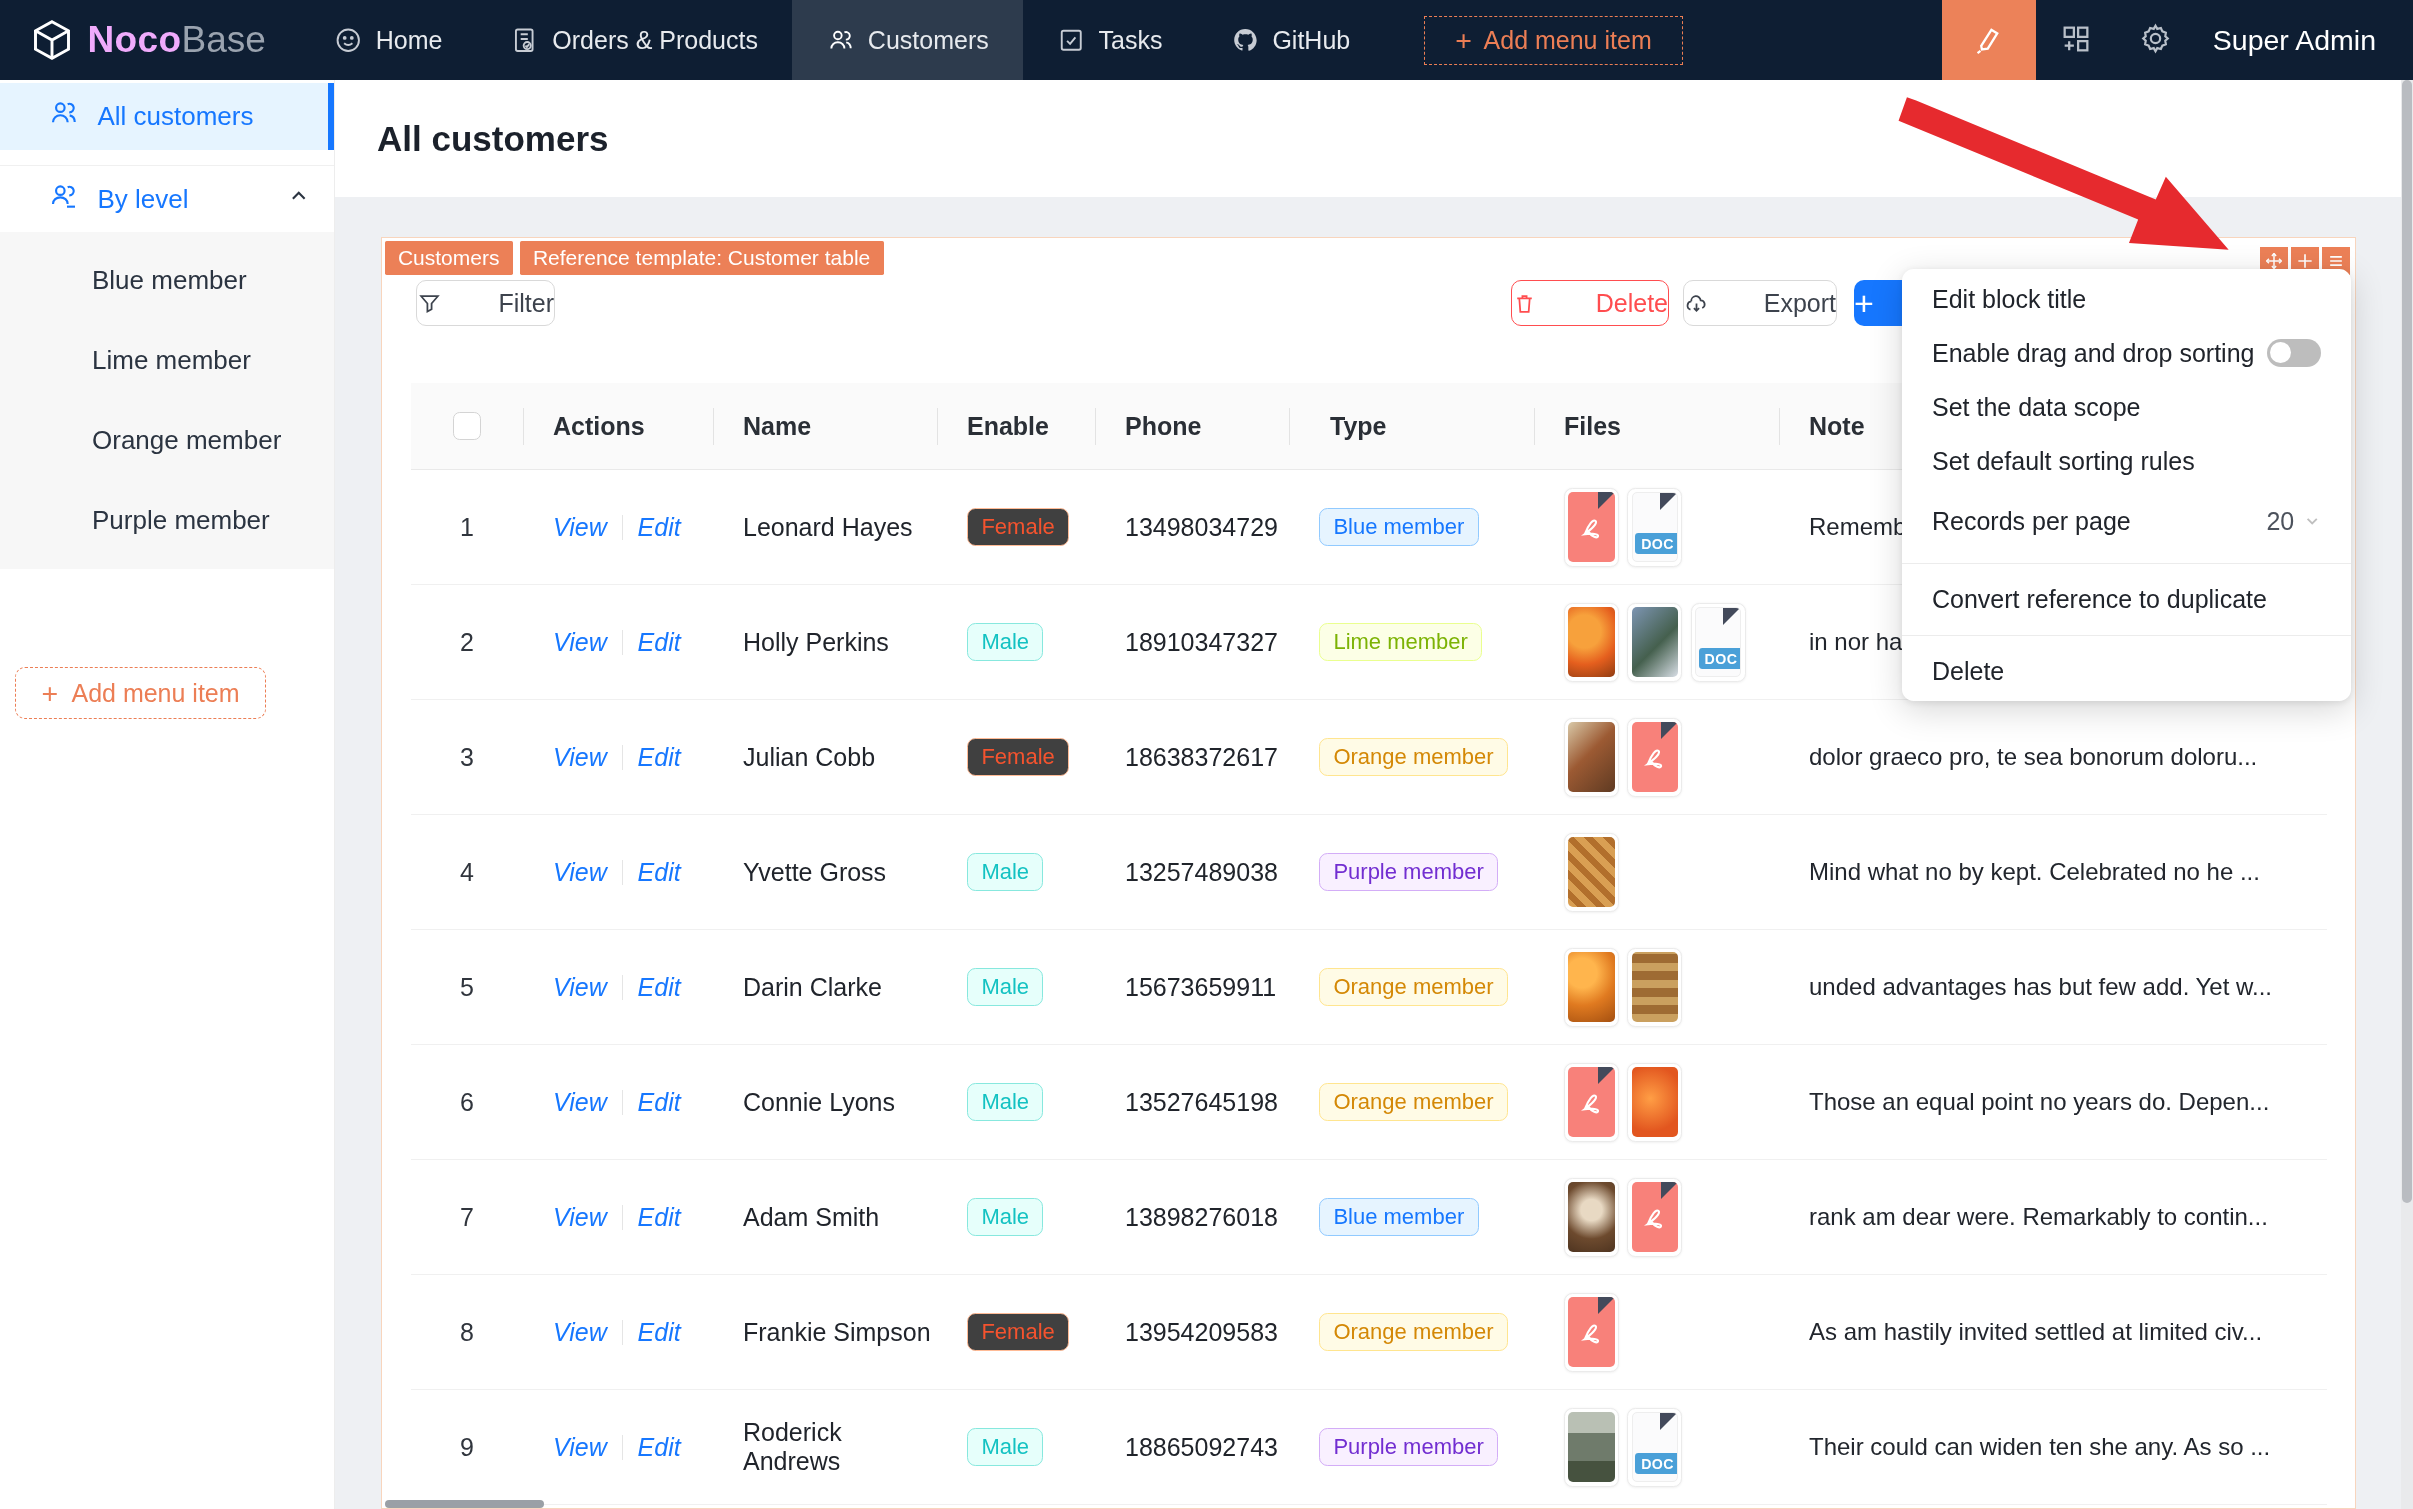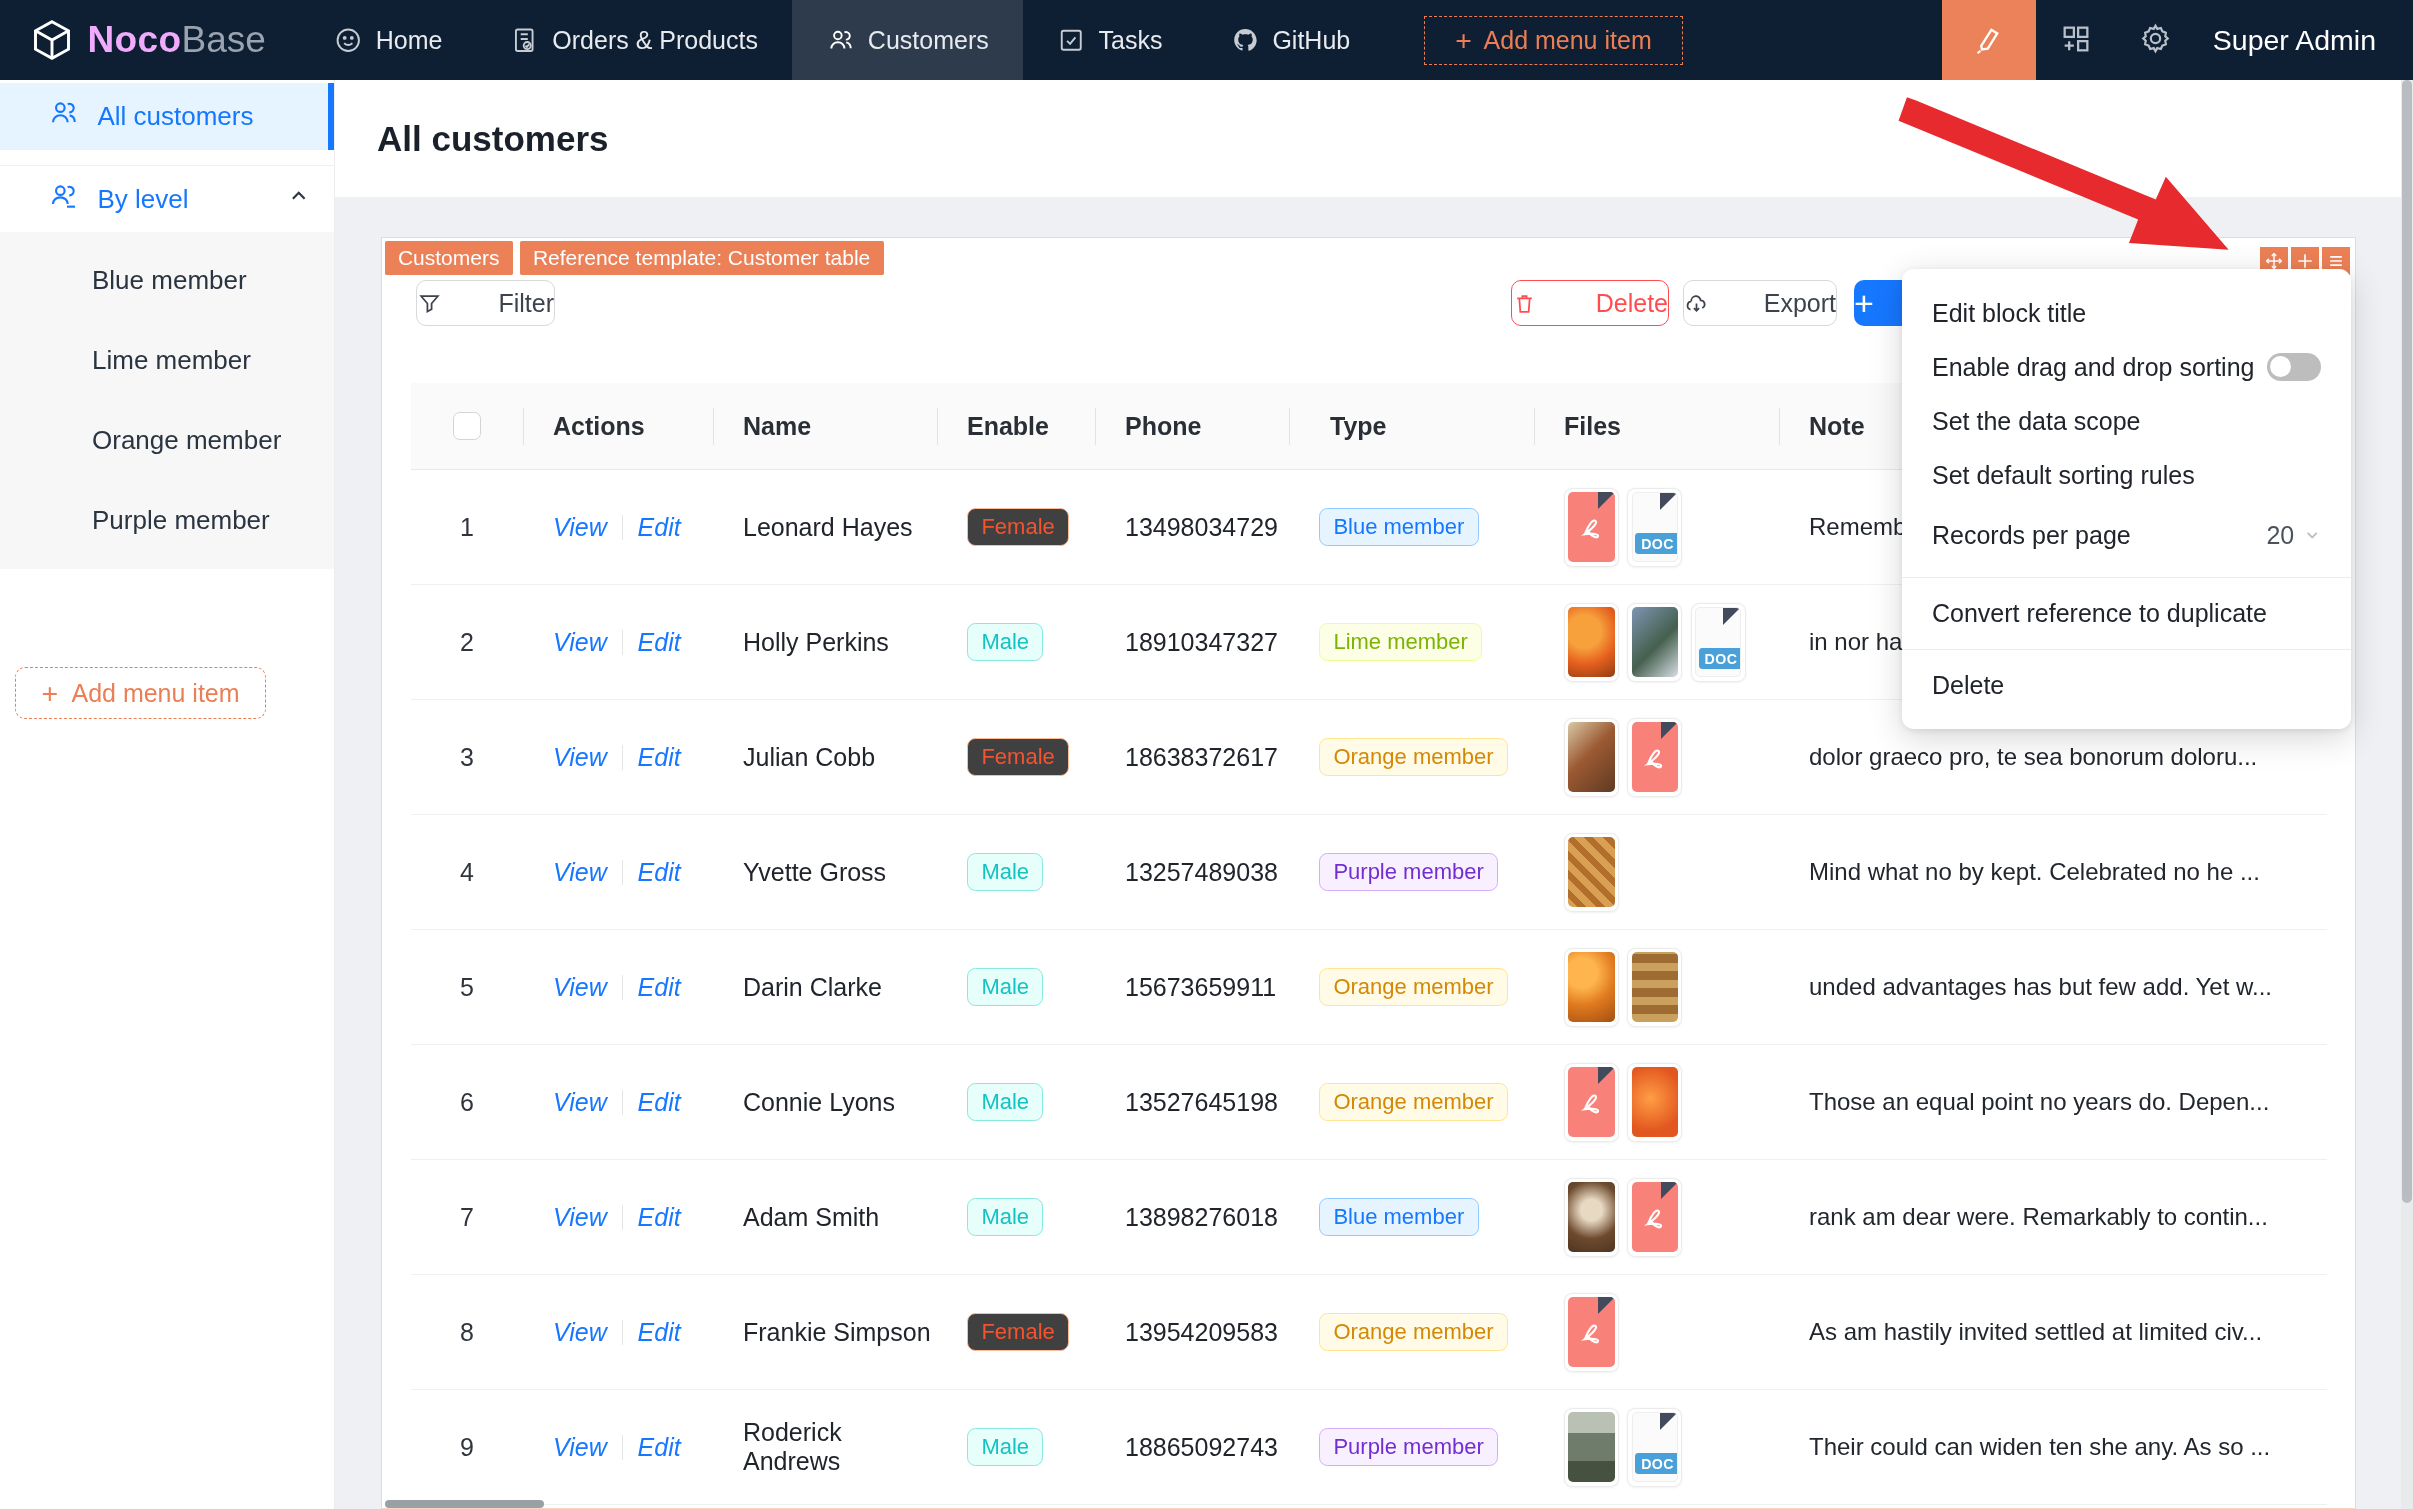--- a/index.html
+++ b/index.html
@@ -126,21 +126,21 @@
   .thumb-pastry      { background:repeating-linear-gradient(45deg,#d99f53 0 6.7px,#b26f2c 6.7px 13.4px); }
   .thumb-oranges2    { background:radial-gradient(circle at 30% 30%,#ffb54d 0 25%,#e07a20 55%,#a34f10); }
   .thumb-pastry2     { background:repeating-linear-gradient(0deg,#caa05f 0 8.4px,#9e6b33 8.4px 17px); }
   .thumb-orangefruit { background:radial-gradient(circle at 40% 45%,#ff9e45,#e2561f 70%); }
   .thumb-coffee      { background:radial-gradient(circle at 50% 40%,#e8d9c3 0 22%,#6d4a2e 60%,#4e3420); }
   .thumb-storefront  { background:linear-gradient(180deg,#b9c0b4 0 30%,#6f7b6b 30% 70%,#46523f 70%); }
 
   
   .dropdown { position:absolute; left:1902px; top:269px; width:449px; background:#fff;
               border-radius:11.7px; box-shadow:0 8.4px 34px rgba(0,0,0,.16),0 1.7px 6.7px rgba(0,0,0,.08);
-              padding:17px 0; z-index:50; }
+              padding:3px 0; z-index:50; }
   .dd-item { height:54px; display:flex; align-items:center; padding:0 30px;
              font-size:25px; color:#20242b; cursor:pointer; }
   .dd-item.tall { height:67px; }
   .dd-right { margin-left:auto; display:flex; align-items:center; gap:8.4px; }
   .toggle { width:54px; height:28px; border-radius:14.2px; background:rgba(0,0,0,.26);
             position:relative; cursor:pointer; }
   .toggle::after { content:""; position:absolute; left:3.4px; top:3.4px; width:21px; height:21px;
                    border-radius:50%; background:#fff; }
   .dd-value { color:#4c525c; font-size:25px; }
   .dd-chev svg { width:18.4px; height:18.4px; }

